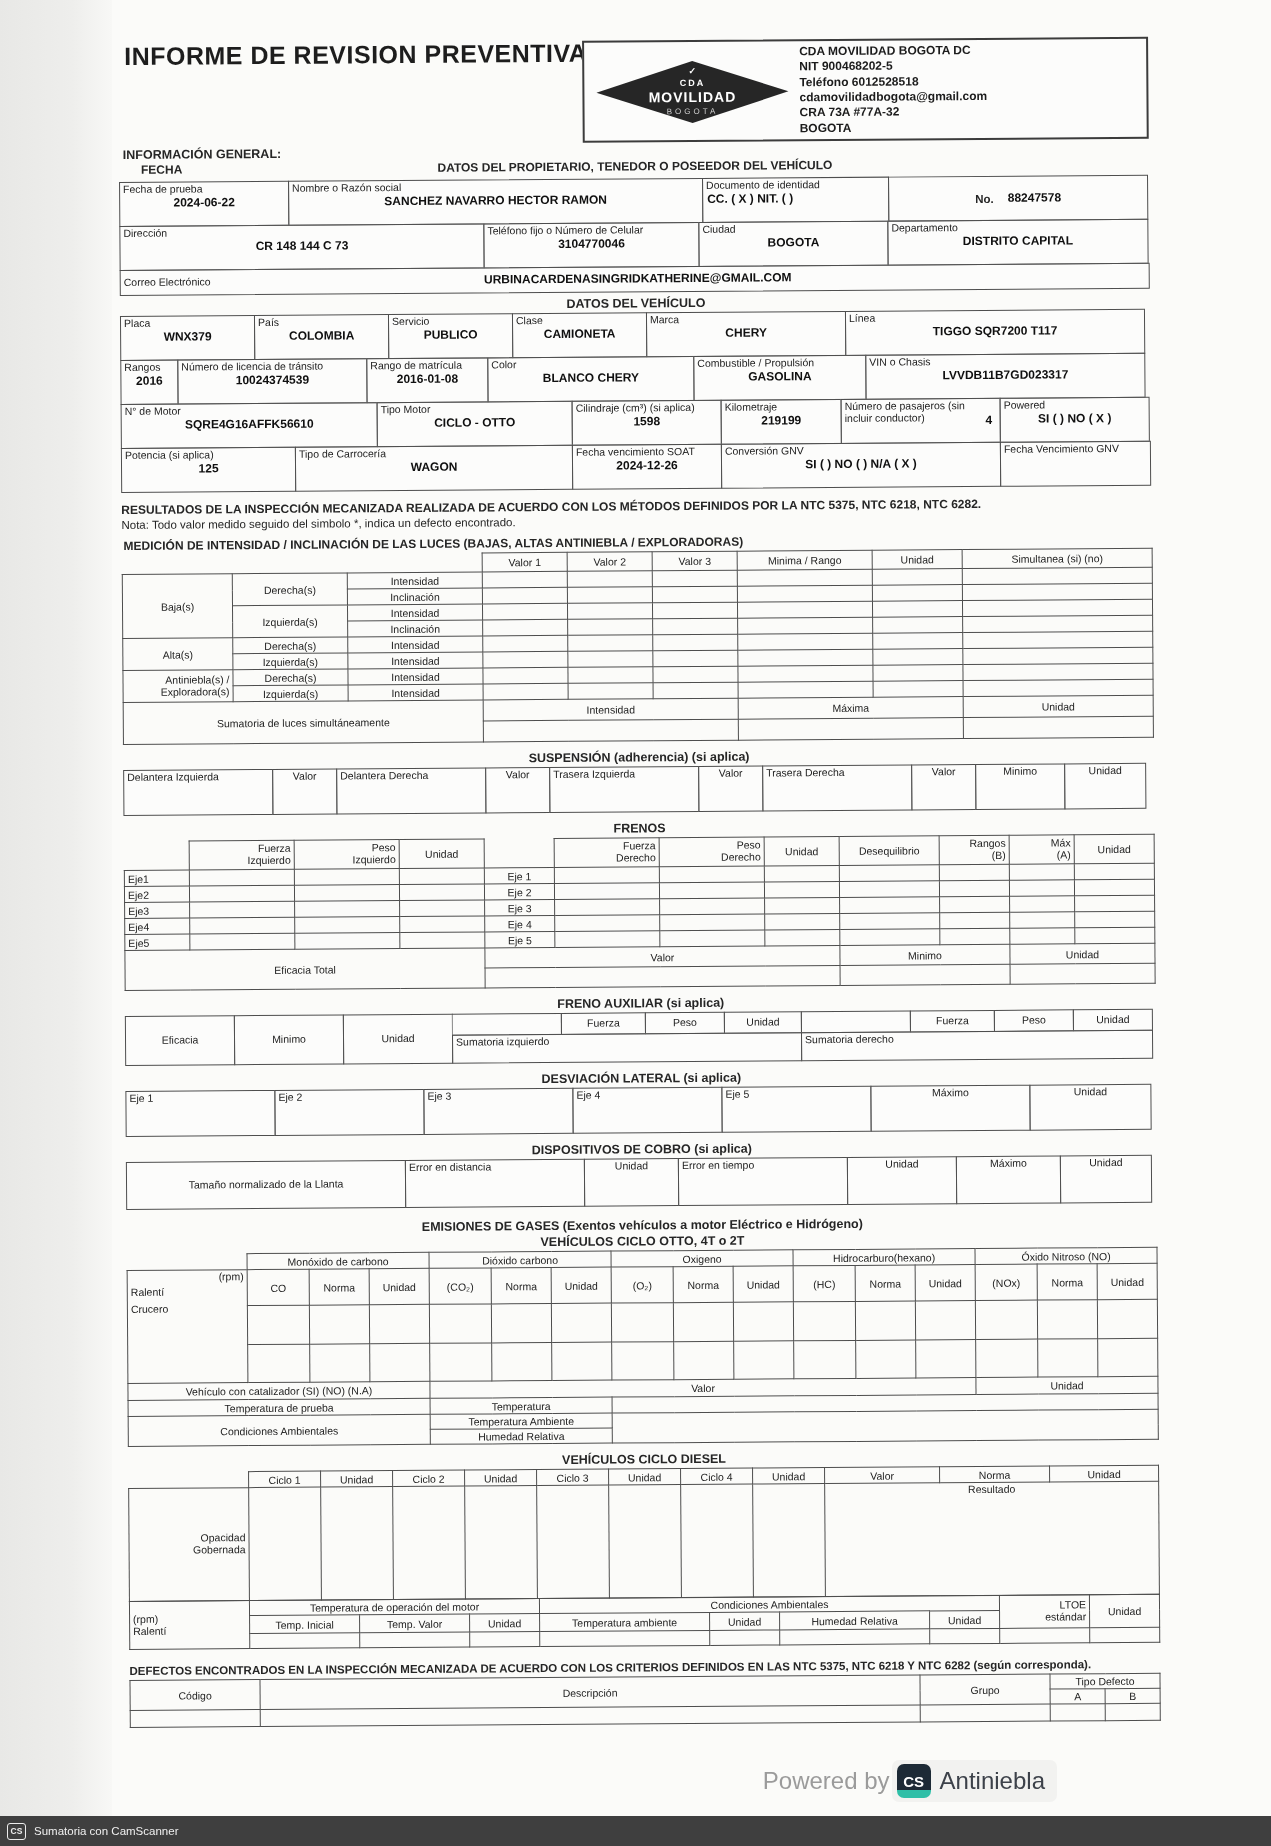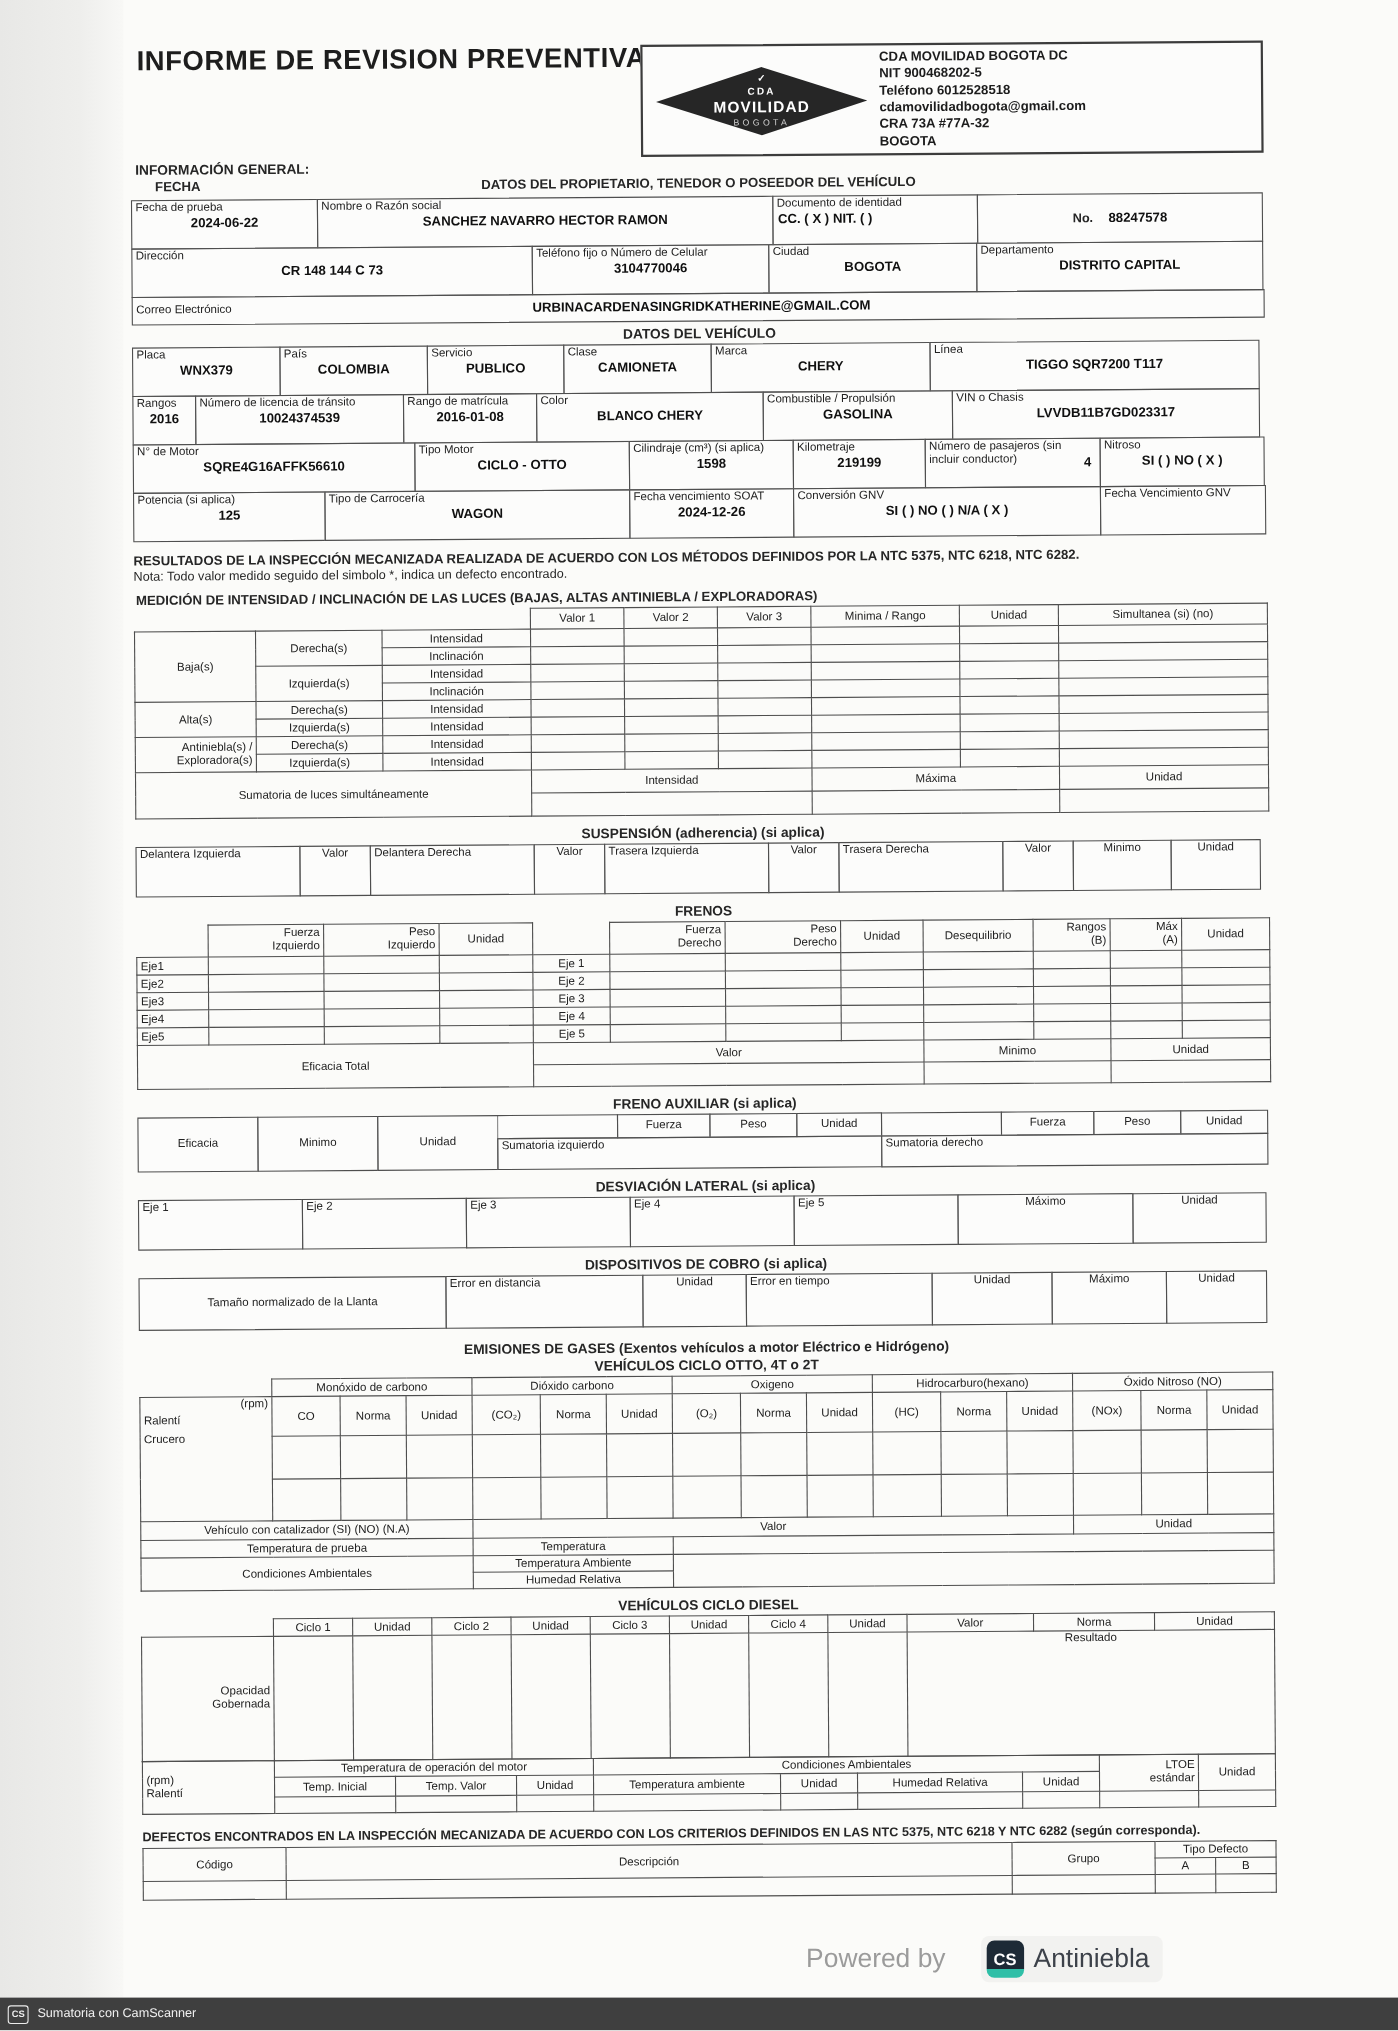--- a/index.html
+++ b/index.html
@@ -28,21 +28,21 @@
   .leftT{font-weight:bold;font-size:12px;margin:8px 0 2px 2px;}
   .bold{font-weight:bold;}
   .para{font-size:12px;line-height:1.25;margin-top:10px;}
   table{border-collapse:collapse;table-layout:fixed;width:1030px;}
   td{border:1px solid #4e4e4e;font-size:10.5px;padding:0 3px;color:#222;text-align:center;vertical-align:middle;overflow:hidden;}
   td.l{text-align:left;}
   td.top{vertical-align:top;}
   td.nob{border:none;background:transparent;}
   .pre{white-space:pre-line;line-height:1.1;text-align:right;}
   .mt{margin-top:2px;}
-  .powered{position:absolute;top:1760px;right:214px;display:flex;align-items:center;gap:32px;}
+  .powered{position:absolute;top:1760px;right:214px;display:flex;align-items:center;gap:2px;}
   .pwtxt{color:#9b9b9b;font-size:24px;}
   .pill{display:flex;align-items:center;gap:9px;background:#f2f2f0;border-radius:7px;padding:4px 12px 4px 5px;}
   .csbadge{width:34px;height:34px;border-radius:7px;background:linear-gradient(180deg,#1d2a36 0 76%,#2fbfa7 76% 100%);color:#fff;font-weight:bold;font-size:15px;display:flex;align-items:center;justify-content:center;}
   .brand{color:#3d424a;font-size:24px;}
   .scanbar{position:absolute;left:0;bottom:0;width:100%;height:30px;background:#3f3f3f;display:flex;align-items:center;gap:8px;padding-left:7px;box-sizing:border-box;}
   .csout{width:17px;height:15px;border:1.6px solid #ececec;border-radius:3px;color:#ececec;font-size:8.5px;font-weight:bold;display:flex;align-items:center;justify-content:center;}
   .scantxt{color:#f0f0f0;font-size:11.5px;}
 </style>
 </head>
 <body>
@@ -192,21 +192,21 @@
         </div>
       <div class="c" style="width:121px;height:45px">
           <div class="lbl">Kilometraje</div>
           <div class="val">219199</div>
         </div>
       <div class="c" style="width:160px;height:45px;display:flex">
           <div class="lbl" style="flex:1">Número de pasajeros (sin incluir conductor)</div>
           <div class="val vmid" style="width:22px">4</div>
         </div>
       <div class="c" style="width:150px;height:45px">
-          <div class="lbl">Nitroso</div>
+          <div class="lbl">Powered</div>
           <div class="val">SI (  )     NO ( X )</div>
         </div>
     </div>
     <div class="row">
       <div class="c" style="width:175px;height:45px">
           <div class="lbl">Potencia (si aplica)</div>
           <div class="val">125</div>
         </div>
       <div class="c" style="width:278px;height:45px">
           <div class="lbl">Tipo de Carrocería</div>

